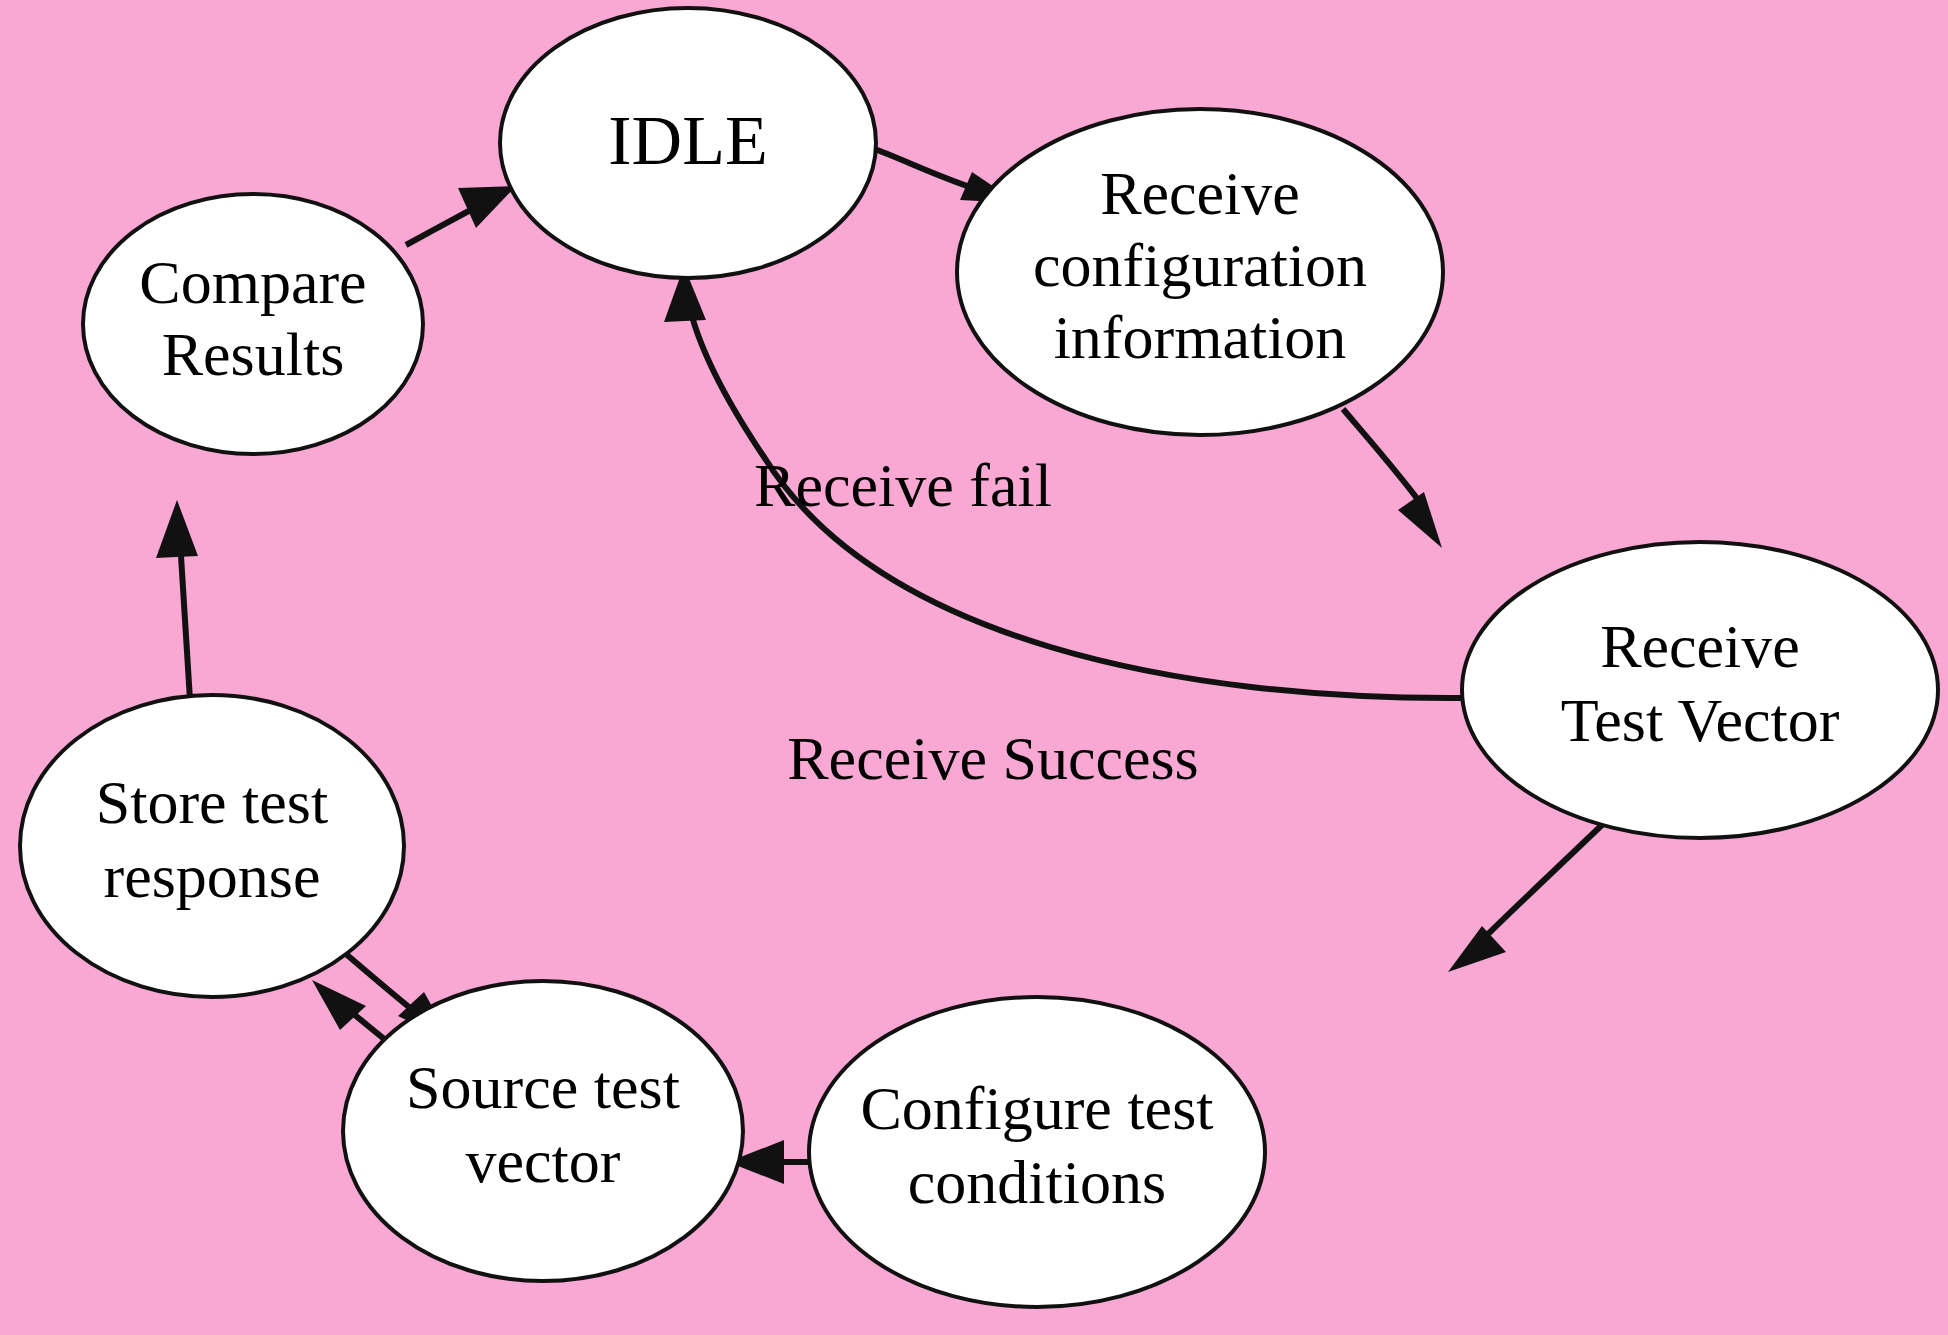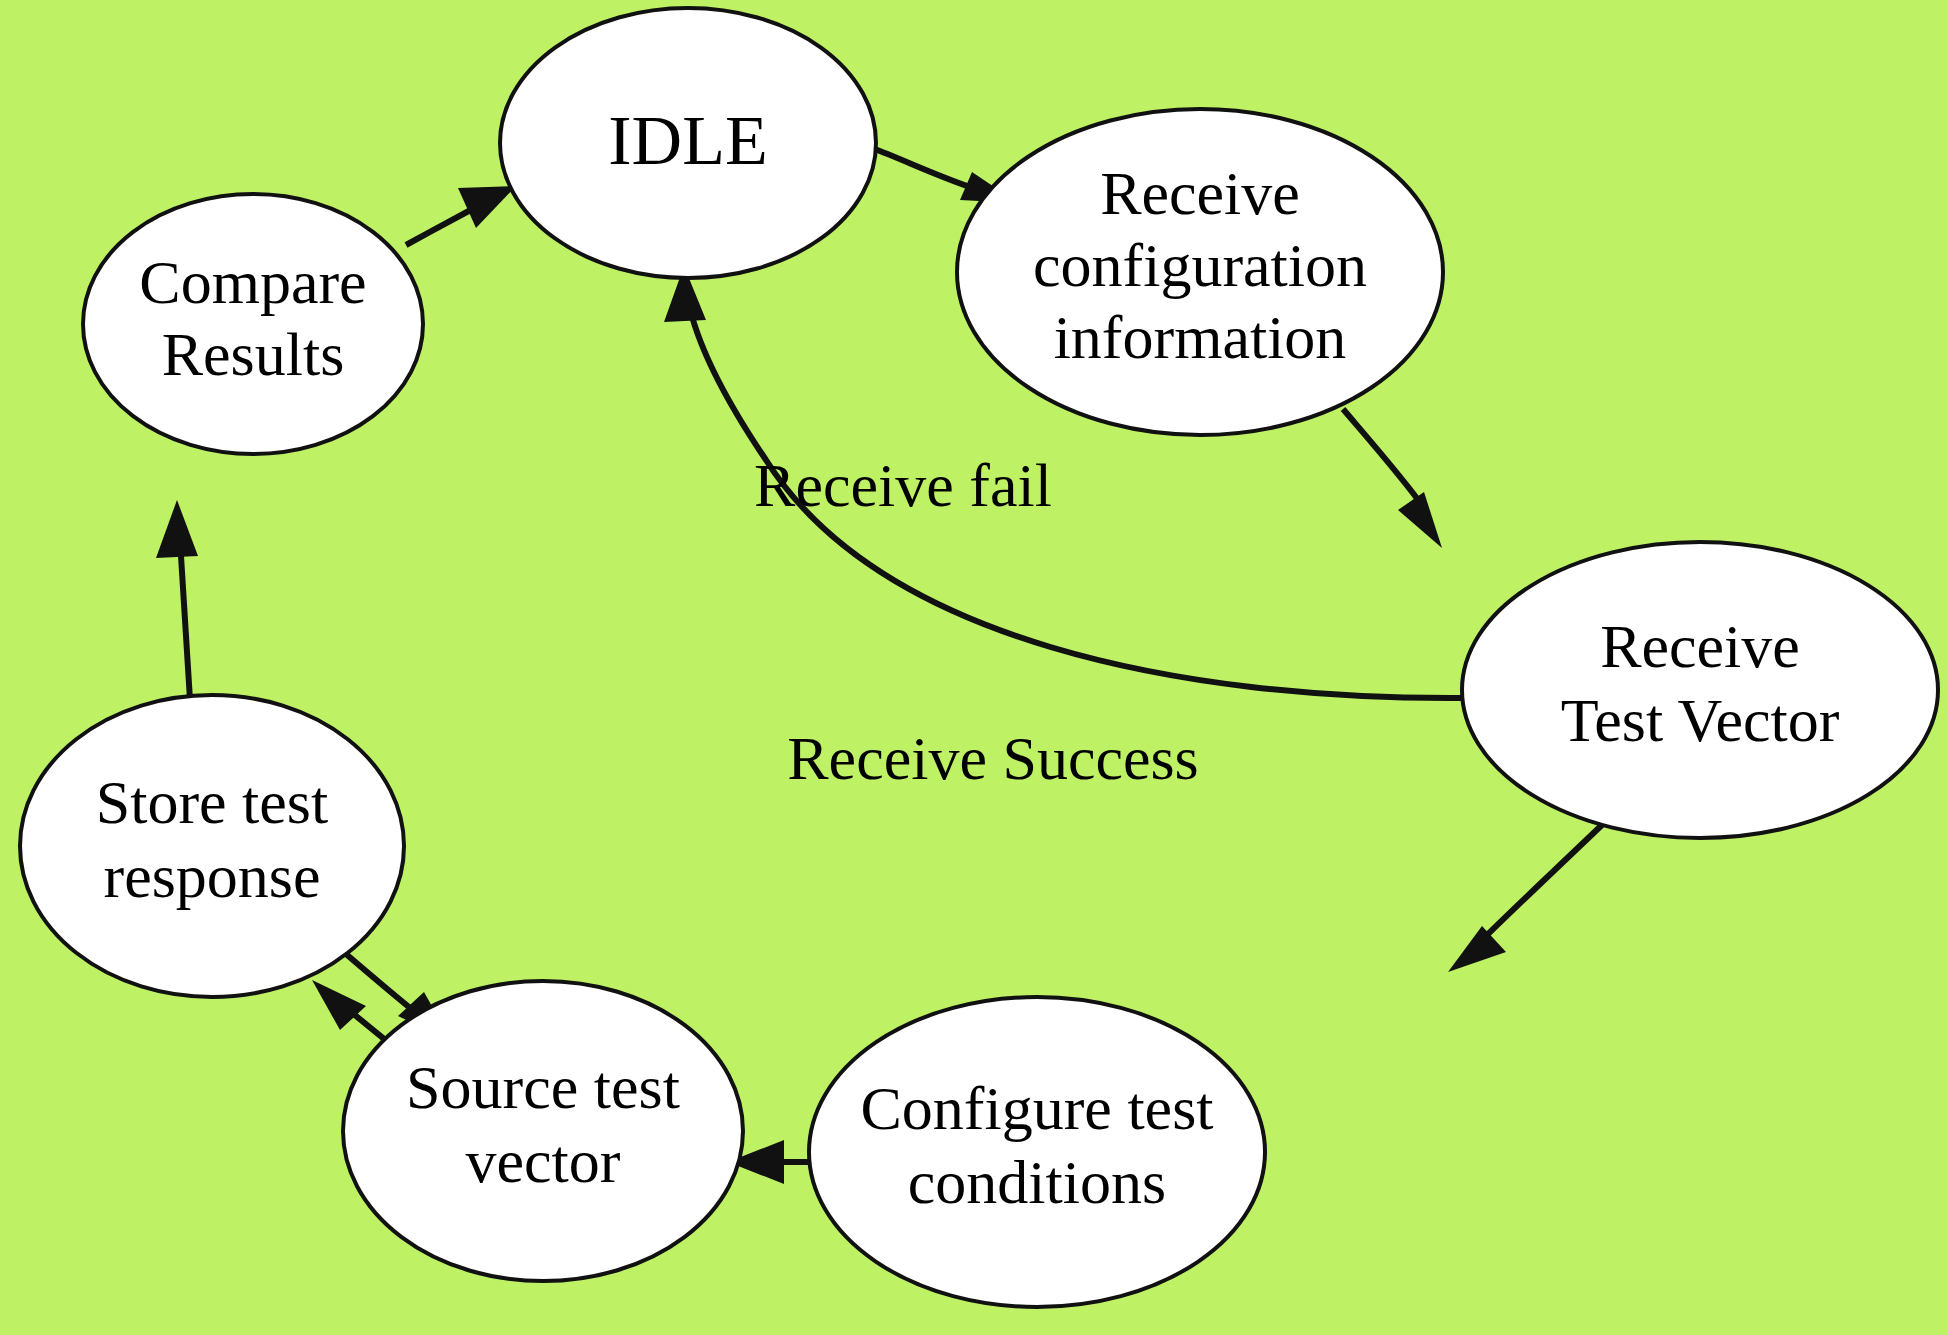--- a/index.html
+++ b/index.html
@@ -10,21 +10,21 @@
   body {
     width: 1948px;
     height: 1335px;
     font-family: "Liberation Serif", "DejaVu Serif", serif;
     overflow: hidden;
   }
   #diagram-root {
     position: relative;
     width: 1948px;
     height: 1335px;
-    background: #bef264;
+    background: #f9a8d4;
   }
   svg.diagram-canvas {
     display: block;
     width: 1948px;
     height: 1335px;
   }
   .state-ellipse {
     fill: #ffffff;
     stroke: #111111;
     stroke-width: 4;

